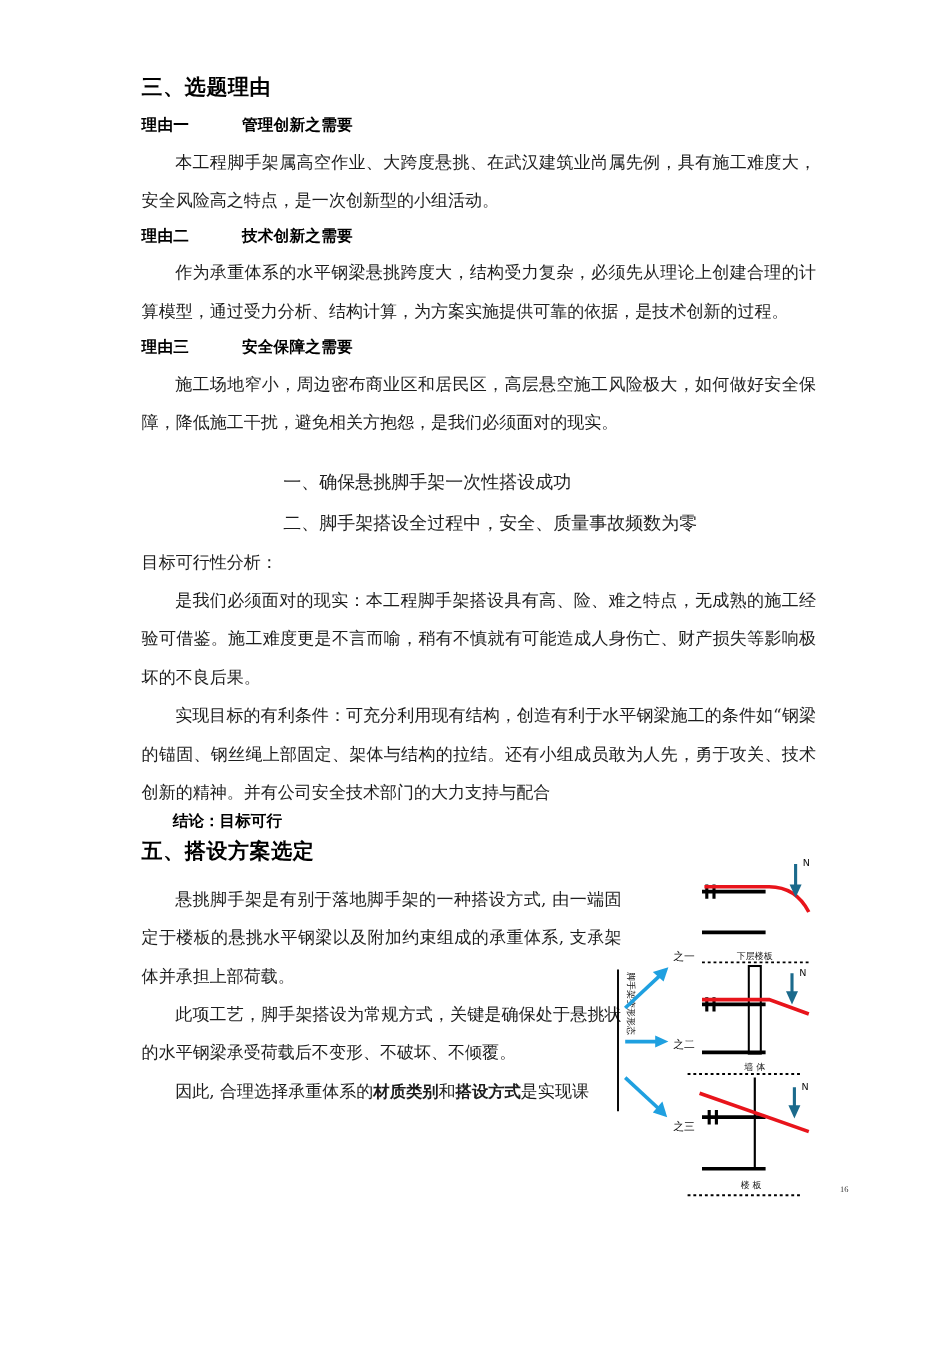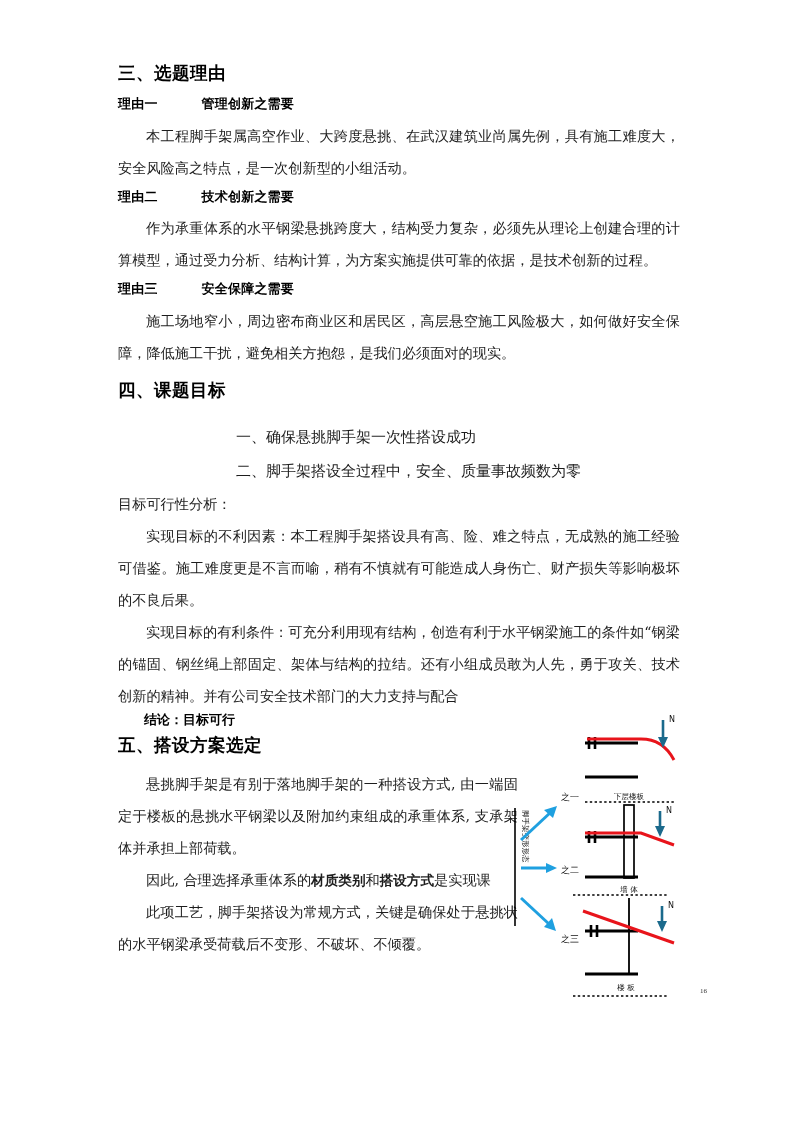--- a/index.html
+++ b/index.html
@@ -129,40 +129,39 @@
     <div class="h2"><span>理由二</span><span class="gap"></span><span>技术创新之需要</span></div>
     <p class="body ind">作为承重体系的水平钢梁悬挑跨度大，结构受力复杂，必须先从理论上创建合理的计算模型，通过受力分析、结构计算，为方案实施提供可靠的依据，是技术创新的过程。</p>
 
     <div class="spacer6"></div>
 
     <div class="h2"><span>理由三</span><span class="gap"></span><span>安全保障之需要</span></div>
     <p class="body ind">施工场地窄小，周边密布商业区和居民区，高层悬空施工风险极大，如何做好安全保障，降低施工干扰，避免相关方抱怨，是我们必须面对的现实。</p>
 
     <div class="spacer10"></div>
 
-    <h1 class="h1">四、课题目标</h1>
 
     <div class="spacer6"></div>
 
     <p class="goal">一、确保悬挑脚手架一次性搭设成功</p>
     <p class="goal">二、脚手架搭设全过程中，安全、质量事故频数为零</p>
 
     <p class="body noind">目标可行性分析：</p>
-    <p class="body ind">实现目标的不利因素：本工程脚手架搭设具有高、险、难之特点，无成熟的施工经验可借鉴。施工难度更是不言而喻，稍有不慎就有可能造成人身伤亡、财产损失等影响极坏的不良后果。</p>
+    <p class="body ind">是我们必须面对的现实：本工程脚手架搭设具有高、险、难之特点，无成熟的施工经验可借鉴。施工难度更是不言而喻，稍有不慎就有可能造成人身伤亡、财产损失等影响极坏的不良后果。</p>
     <p class="body ind">实现目标的有利条件：可充分利用现有结构，创造有利于水平钢梁施工的条件如“钢梁的锚固、钢丝绳上部固定、架体与结构的拉结。还有小组成员敢为人先，勇于攻关、技术创新的精神。并有公司安全技术部门的大力支持与配合</p>
 
     <div class="concl">结论：目标可行</div>
 
     <h1 class="h1 tight">五、搭设方案选定</h1>
 
     <div class="sec5-wrap">
       <div class="sec5-text">
         <p class="body ind">悬挑脚手架是有别于落地脚手架的一种搭设方式, 由一端固定于楼板的悬挑水平钢梁以及附加约束组成的承重体系, 支承架体并承担上部荷载。</p>
+        <p class="body ind">此项工艺，脚手架搭设为常规方式，关键是确保处于悬挑状的水平钢梁承受荷载后不变形、不破坏、不倾覆。</p>
         <p class="body ind"><span>因此, 合理选择承重体系的</span><b class="em">材质类别</b><span>和</span><b class="em">搭设方式</b><span>是实现课</span></p>
-        <p class="body ind">此项工艺，脚手架搭设为常规方式，关键是确保处于悬挑状的水平钢梁承受荷载后不变形、不破坏、不倾覆。</p>
       </div>
     </div>
 
   </div>
 
   <div class="figure">
     <svg width="210" height="300" viewBox="0 0 210 300" xmlns="http://www.w3.org/2000/svg">
 
       <g>
 

